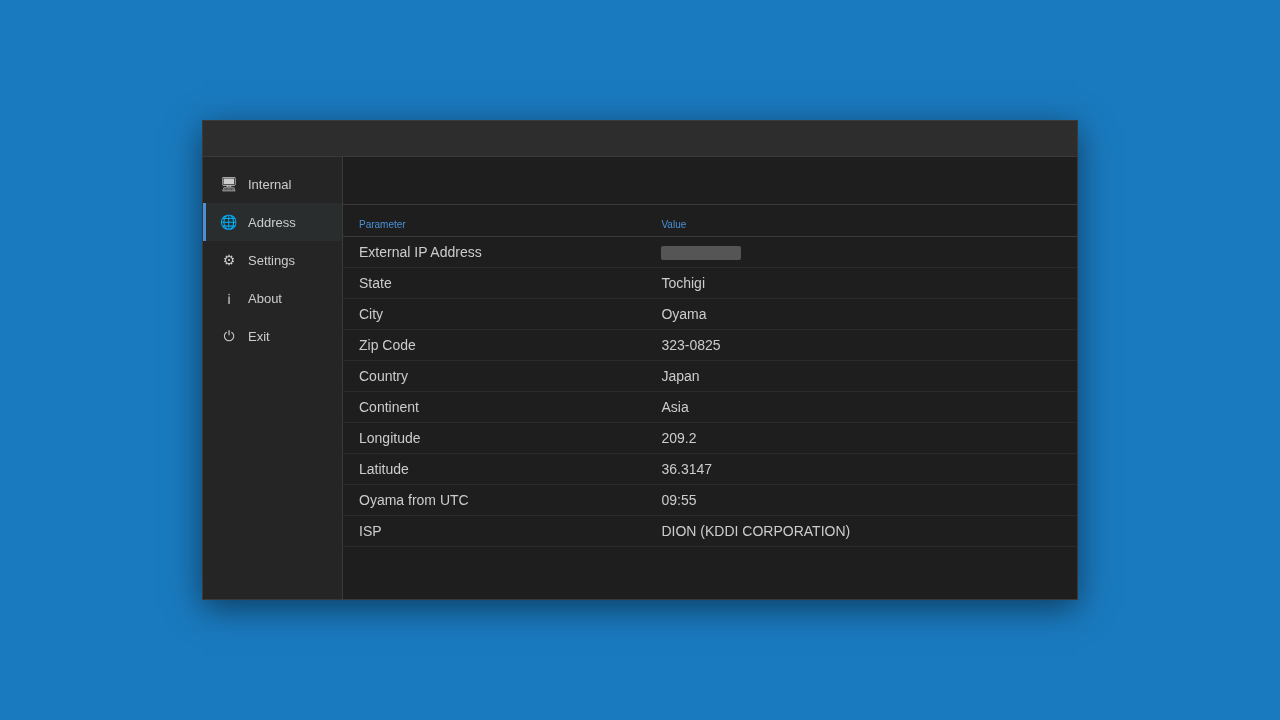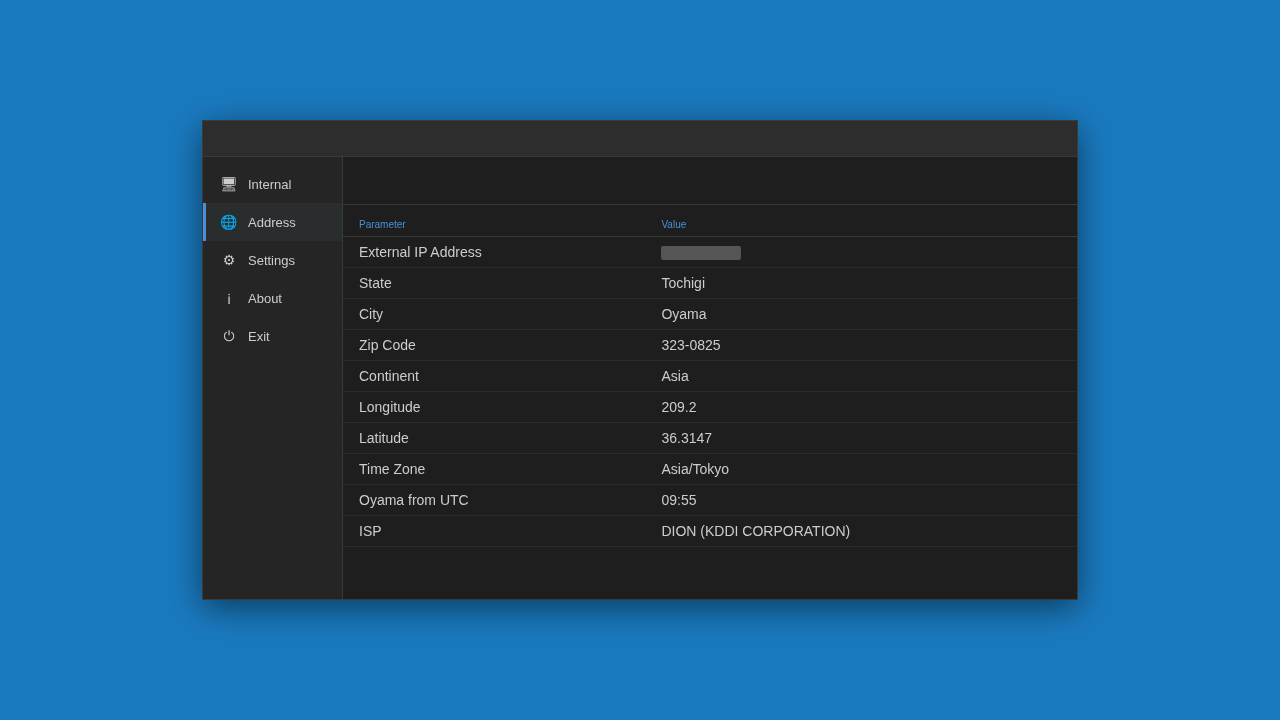--- a/index.html
+++ b/index.html
@@ -228,34 +228,34 @@
               </tr>
               <tr>
                 <td>City</td>
                 <td>Oyama</td>
               </tr>
               <tr>
                 <td>Zip Code</td>
                 <td>323-0825</td>
               </tr>
               <tr>
+                <td>Country</td>
+                <td>Japan</td>
+              </tr>
+              <tr>
                 <td>Continent</td>
                 <td>Asia</td>
               </tr>
               <tr>
                 <td>Longitude</td>
                 <td>209.2</td>
               </tr>
               <tr>
                 <td>Latitude</td>
                 <td>36.3147</td>
-              </tr>
-              <tr>
-                <td>Time Zone</td>
-                <td>Asia/Tokyo</td>
               </tr>
               <tr>
                 <td>Oyama from UTC</td>
                 <td>09:55</td>
               </tr>
               <tr>
                 <td>ISP</td>
                 <td>DION (KDDI CORPORATION)</td>
               </tr>
             </tbody>

